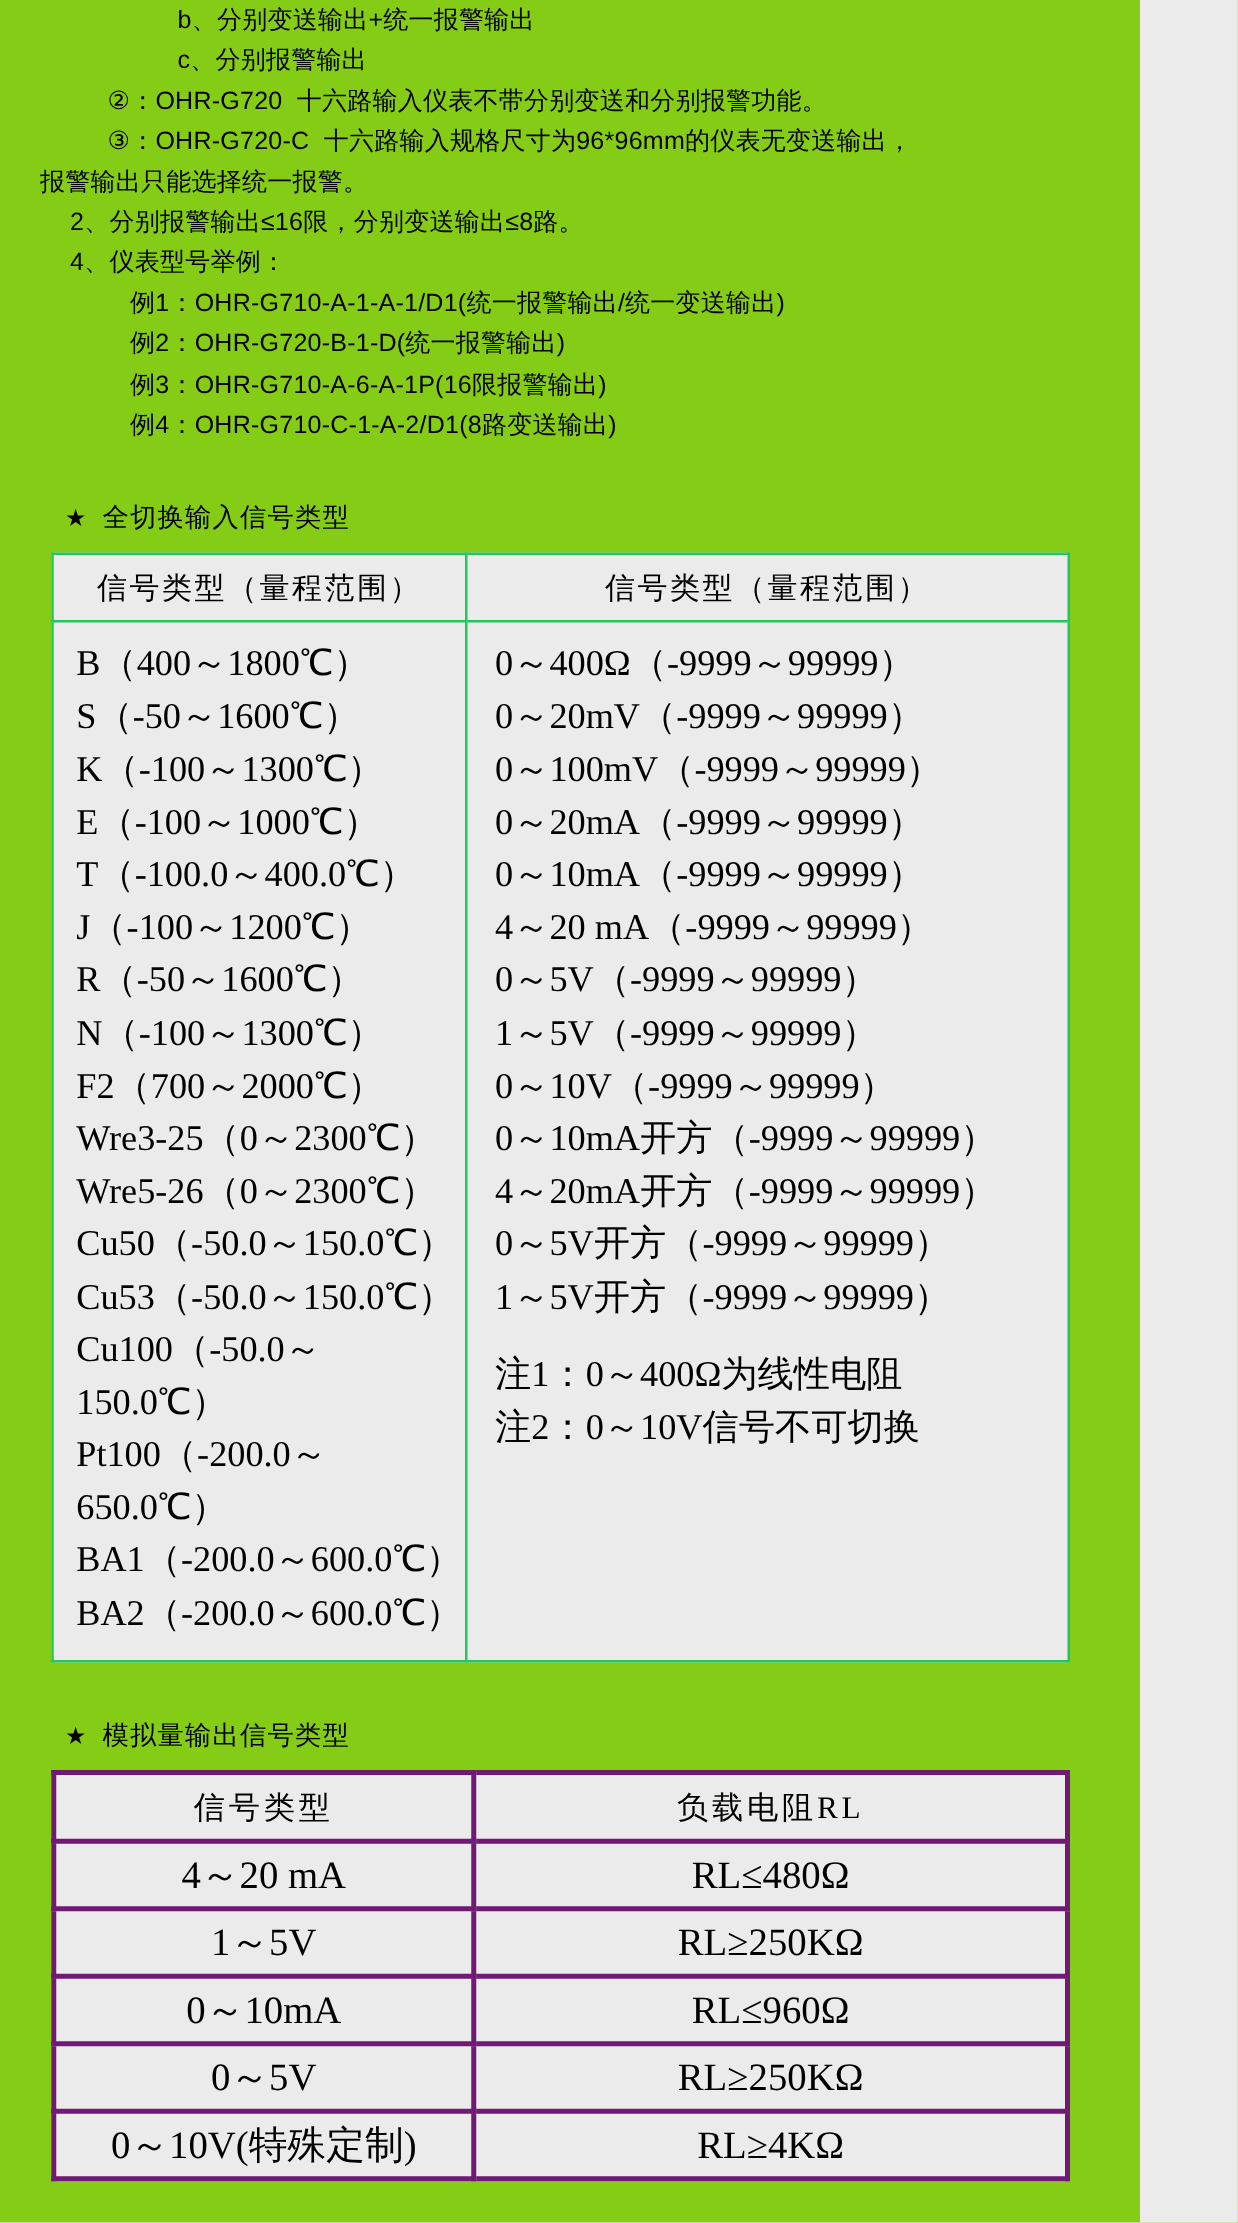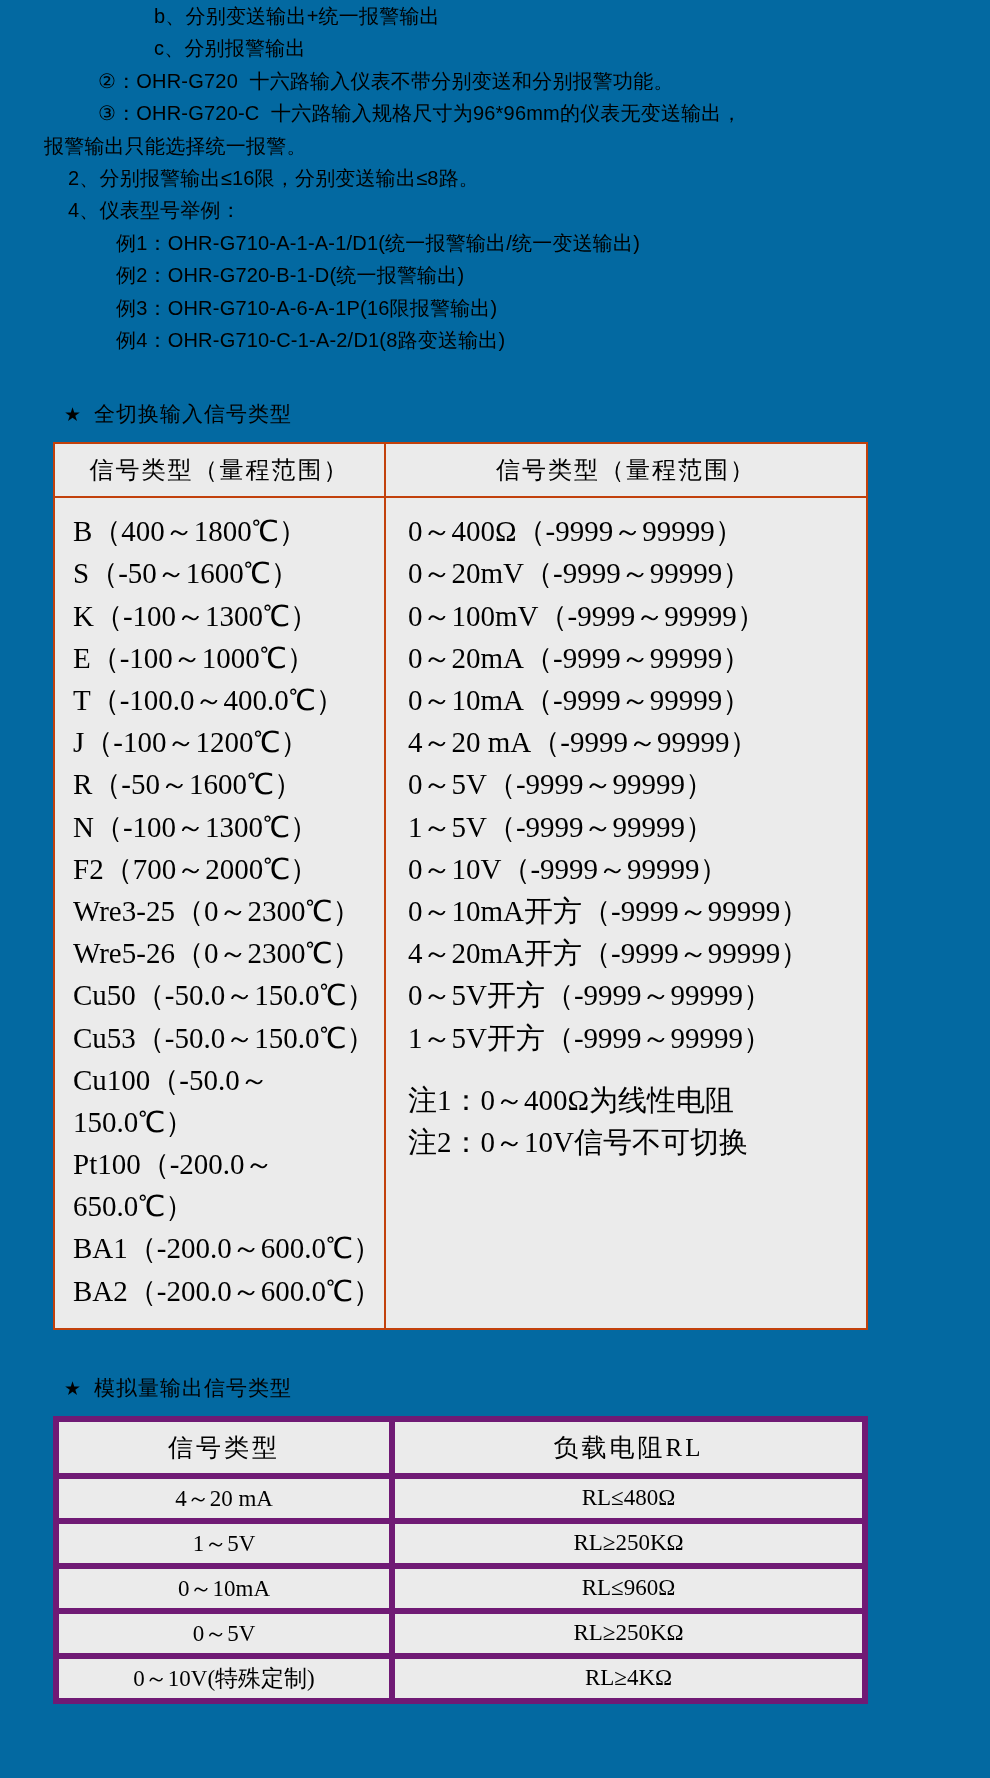--- a/index.html
+++ b/index.html
@@ -8,25 +8,25 @@
     background: #ebebeb;
   }
   body {
     width: 990px;
     min-height: 1778px;
     font-family: "Liberation Sans", sans-serif;
     color: #000;
     position: relative;
   }
   .page {
-    width: 990px;
+    width: 912px;
     min-height: 1778px;
     box-sizing: border-box;
-    padding: 0 36px;
-    background: #0369a1;
+    padding: 0 24px;
+    background: #84cc16;
   }
 
   
   .notes {
     font-size: 20px;
     line-height: 1.62;
     letter-spacing: 0.2px;
   }
   .note-line { white-space: pre-wrap; }
   .indent-1 { padding-left: 118px; }
@@ -47,21 +47,21 @@
 
   
   table.sig {
     border-collapse: collapse;
     width: 815px;
     margin-left: 17px;
     background: #ebebeb;
     table-layout: fixed;
   }
   table.sig td, table.sig th {
-    border: 2px solid #c2410c;
+    border: 2px solid #22c55e;
     padding: 0;
     vertical-align: top;
   }
   table.sig th {
     font-family: "Liberation Serif", serif;
     font-weight: normal;
     font-size: 24px;
     text-align: center;
     padding: 10px 0 10px 0;
     letter-spacing: 2px;
@@ -77,32 +77,32 @@
 
   
   table.ao {
     border-collapse: collapse;
     width: 815px;
     margin-left: 17px;
     background: #ebebeb;
     table-layout: fixed;
   }
   table.ao td, table.ao th {
-    border: 6px solid #701a75;
+    border: 4px solid #701a75;
     font-family: "Liberation Serif", serif;
   }
   table.ao th {
     font-weight: normal;
     font-size: 25px;
     text-align: center;
     padding: 9px 0;
     letter-spacing: 3px;
   }
   table.ao td {
-    font-size: 23px;
+    font-size: 31px;
     padding: 4px 0 4px 0;
   }
   td.ao-left { text-align: center; }
   td.ao-right { text-align: center; margin-left: 13px; }
   .ao-body-first td { padding-top: 9px; }
   .ao-body-last td { padding-bottom: 9px; }
 </style>
 </head>
 <body>
 

